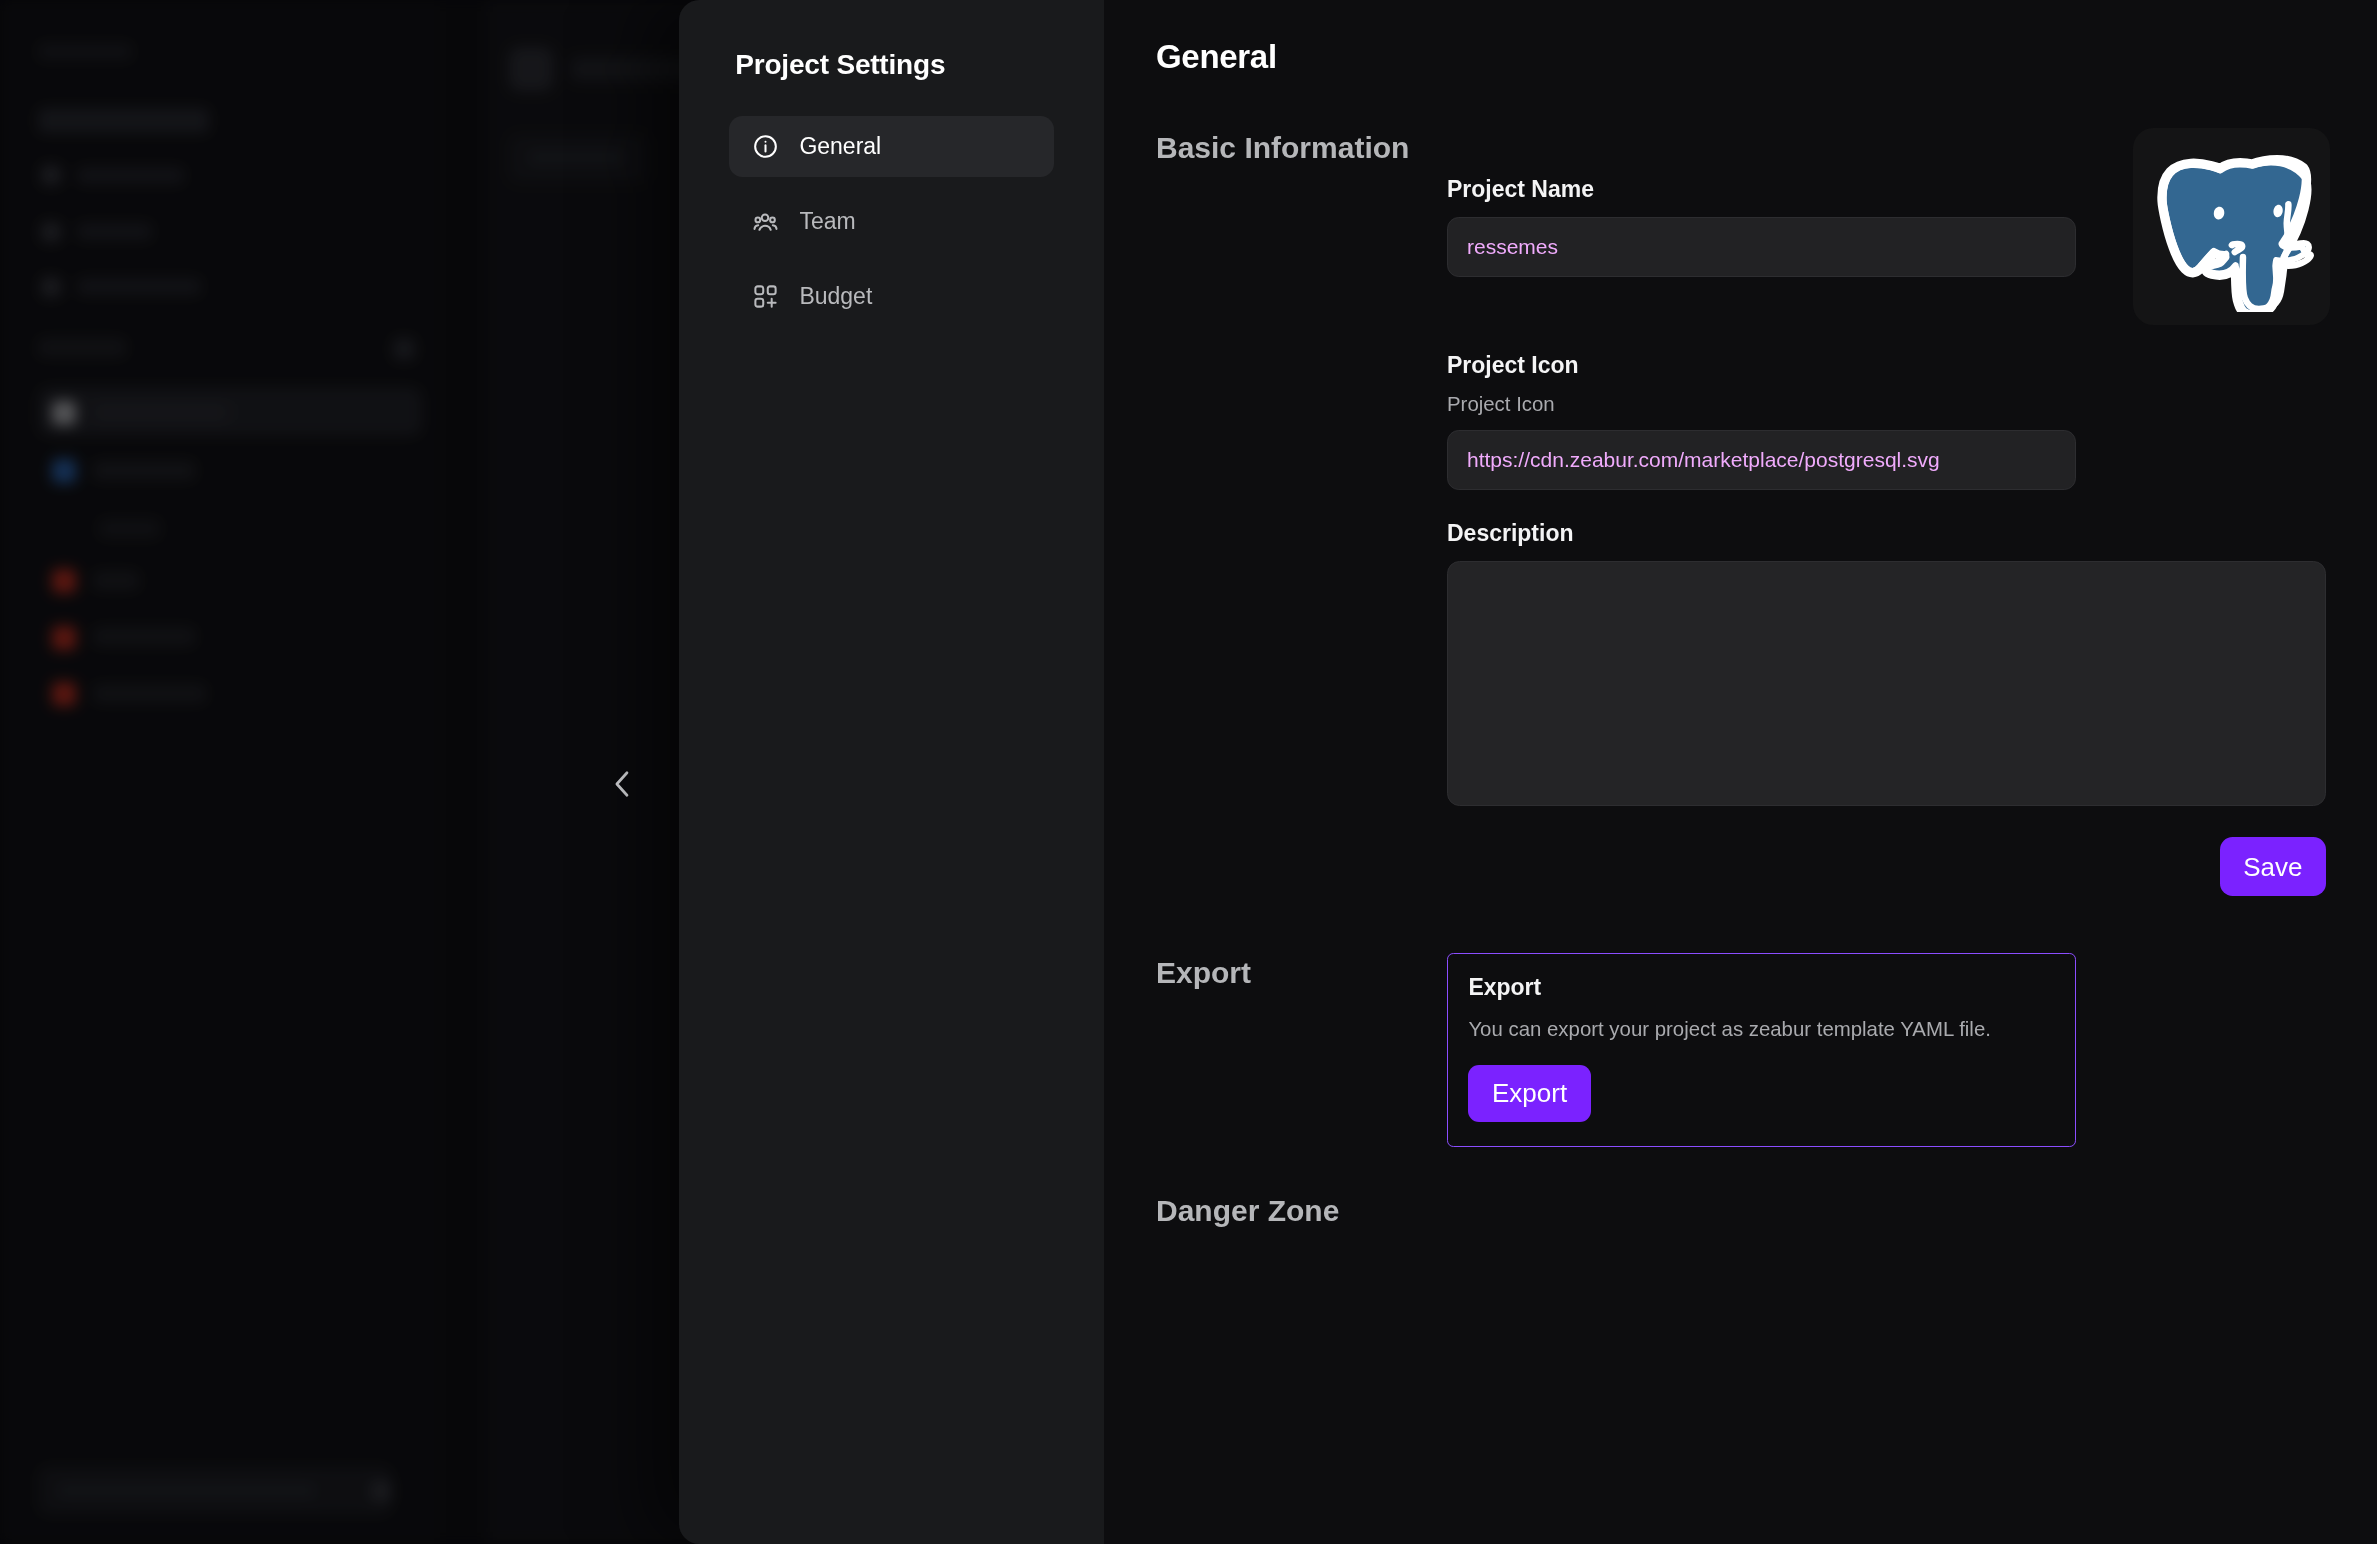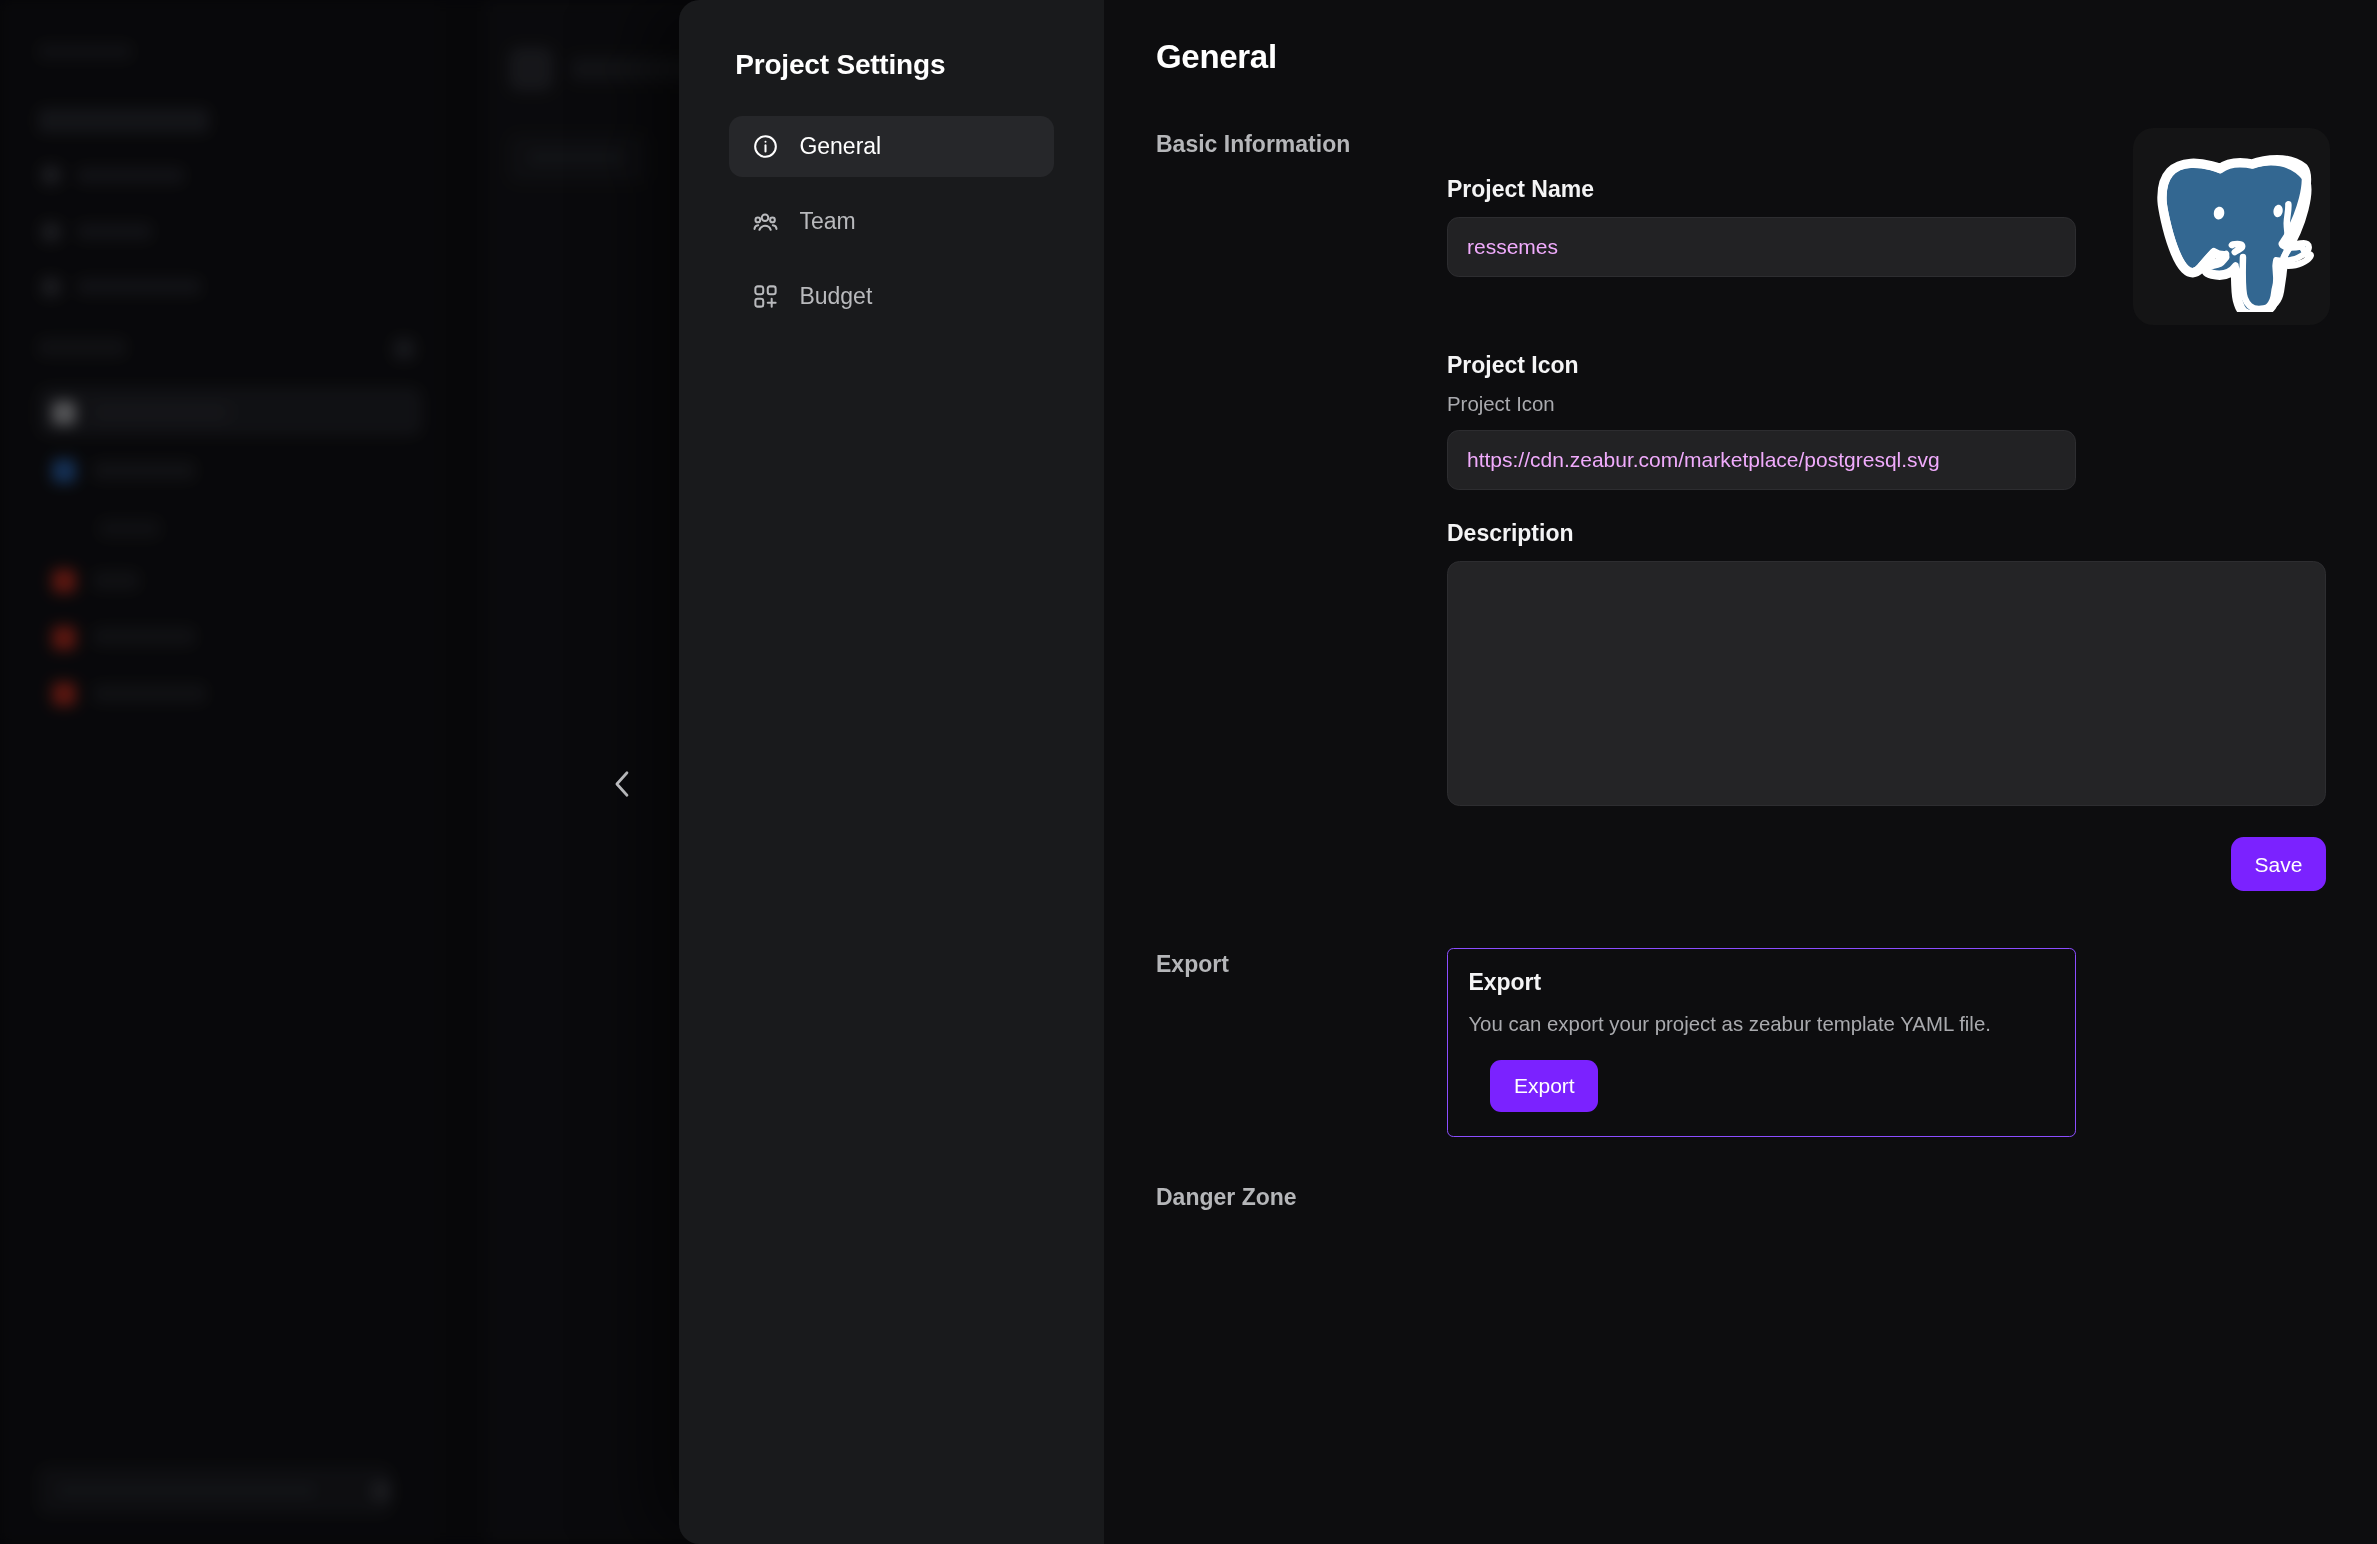--- a/index.html
+++ b/index.html
@@ -153,21 +153,21 @@
   }
 
   .section {
     display: flex;
     align-items: flex-start;
   }
 
   .section-label {
     width: 291px;
     flex: 0 0 291px;
-    font-size: 23px;
+    font-size: 30px;
     font-weight: bold;
     color: #b5b6b9;
     padding-top: 3.1px;
   }
 
   .section-body {
     flex: 1;
     min-width: 0;
   }
 
@@ -239,26 +239,25 @@
     display: flex;
     justify-content: flex-end;
     margin-top: 31px;
     width: 879px;
   }
 
   .btn {
     border: none;
     border-radius: 12.6px;
     color: #ffffff;
-    font-size: 21px;
+    font-size: 26px;
     font-family: "Liberation Sans", sans-serif;
     font-weight: normal;
     cursor: pointer;
     line-height: 1;
-    margin-left: 22px;
   }
   .btn-save {
     background: #7b22ff;
     padding: 16.5px 23.6px;
   }
   .btn-export {
     background: #7b22ff;
     padding: 15.7px 23.6px;
     border-radius: 11px;
   }

